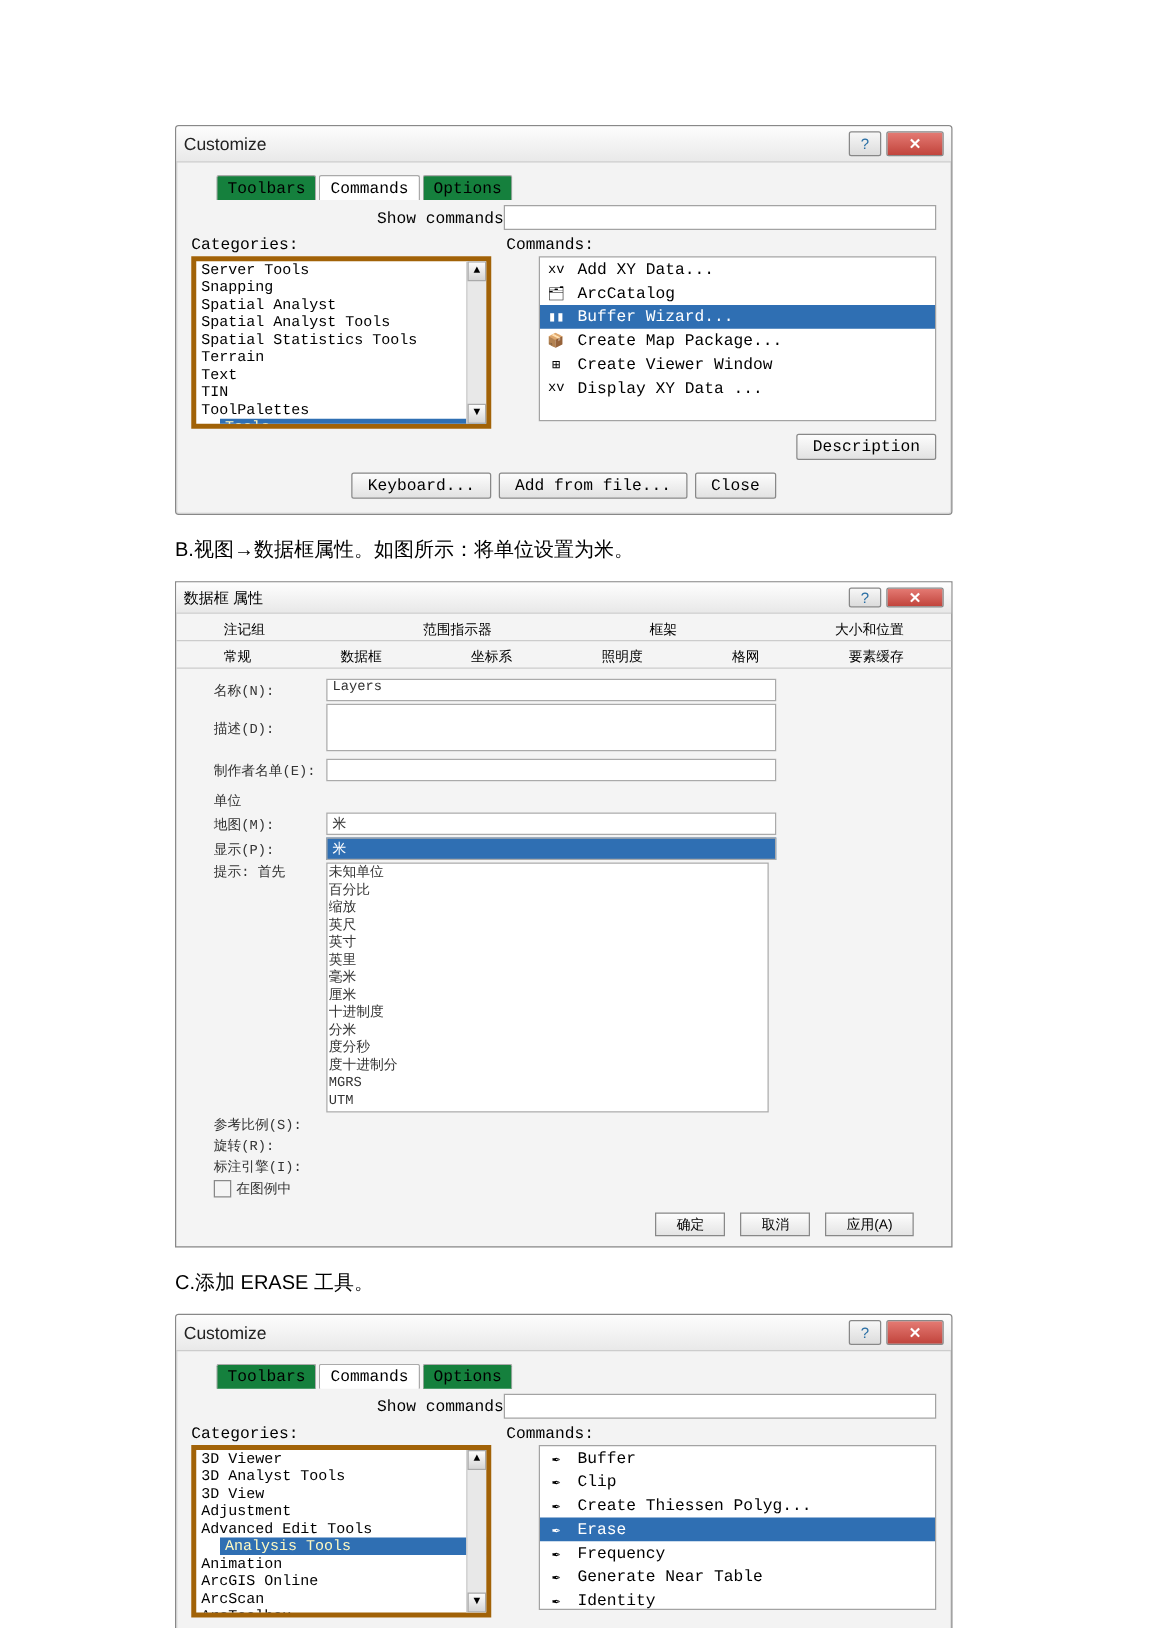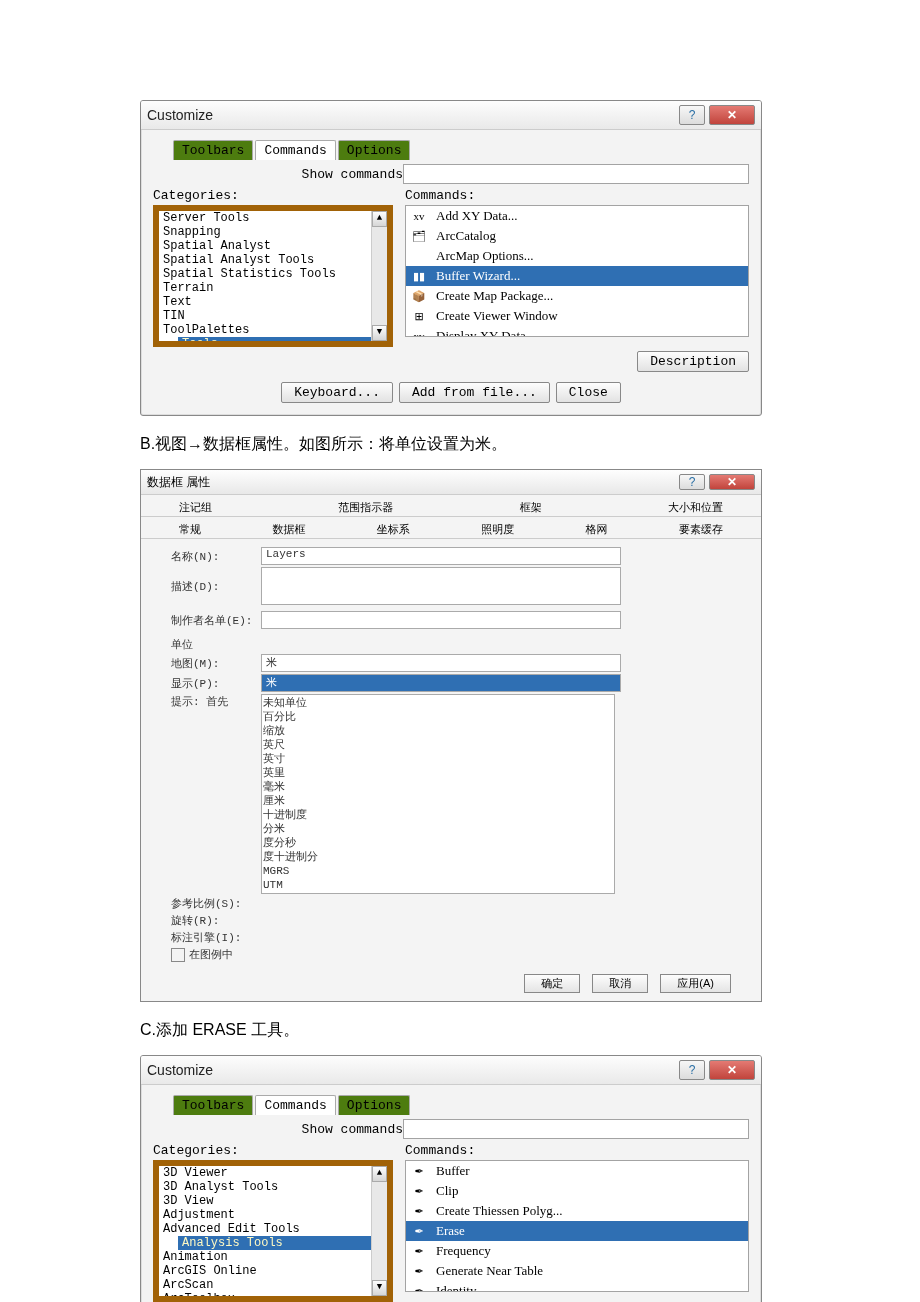--- a/index.html
+++ b/index.html
@@ -67,21 +67,21 @@
     gap: 2px;
     margin-bottom: 4px;
     margin-left: 20px;
     font-family: "Courier New", monospace;
     font-size: 13px;
   }
   .tab {
     padding: 2px 8px;
     border: 1px solid #aaa;
     border-bottom: none;
-    background: #4d7c0f;
+    background: #15803d;
     border-radius: 2px 2px 0 0;
   }
   .tab.active {
     background: #fff;
   }
   .lbl-right {
     text-align: right;
     font-family: "Courier New", monospace;
     font-size: 13px;
   }
@@ -95,21 +95,21 @@
   }
   .section-split {
     display: flex;
     gap: 12px;
   }
   .col {
     display: flex;
     flex-direction: column;
   }
   .listbox {
-    border: 6px solid #a16207;
+    border: 4px solid #a16207;
     background: #fff;
     height: 130px;
     overflow: hidden;
     font-family: "Courier New", monospace;
     font-size: 12px;
     position: relative;
   }
   .listbox .scroll {
     position: absolute;
     right: 0; top:0; bottom:0; width:15px;
@@ -128,24 +128,25 @@
   }
   .list-item.sel {
     background: #2f6fb3;
     color: #fef9c3;
     margin-left: 19px;
   }
   .cmd-list {
     border: 1px solid #a3a3a3;
     background: #fff;
     height: 130px;
-    font-family: Liberation Serif, serif;
+    font-family: Liberation Mono, monospace;
     font-size: 13px;
     position: relative;
     overflow:hidden;
+    margin-left:26px;
   }
   .cmd-row {
     display:flex; align-items:center;
     padding: 2px 4px;
     gap: 8px;
   }
   .cmd-row.sel {
     background:#2f6fb3;
     color:#fff;
   }
@@ -295,24 +296,20 @@
         <div class="col" style="flex:1;">
           <div class="col-head">Commands:</div>
           <div class="cmd-list">
             <div class="cmd-row">
                 <span class="cmd-ico">xv</span>
                 <span>Add XY Data...</span>
               </div>
             <div class="cmd-row">
                 <span class="cmd-ico">🗂</span>
                 <span>ArcCatalog</span>
-              </div>
-            <div class="cmd-row">
-                <span class="cmd-ico"> </span>
-                <span>ArcMap Options...</span>
               </div>
             <div class="cmd-row sel">
                 <span class="cmd-ico">▮▮</span>
                 <span>Buffer Wizard...</span>
               </div>
             <div class="cmd-row">
                 <span class="cmd-ico">📦</span>
                 <span>Create Map Package...</span>
               </div>
             <div class="cmd-row">

